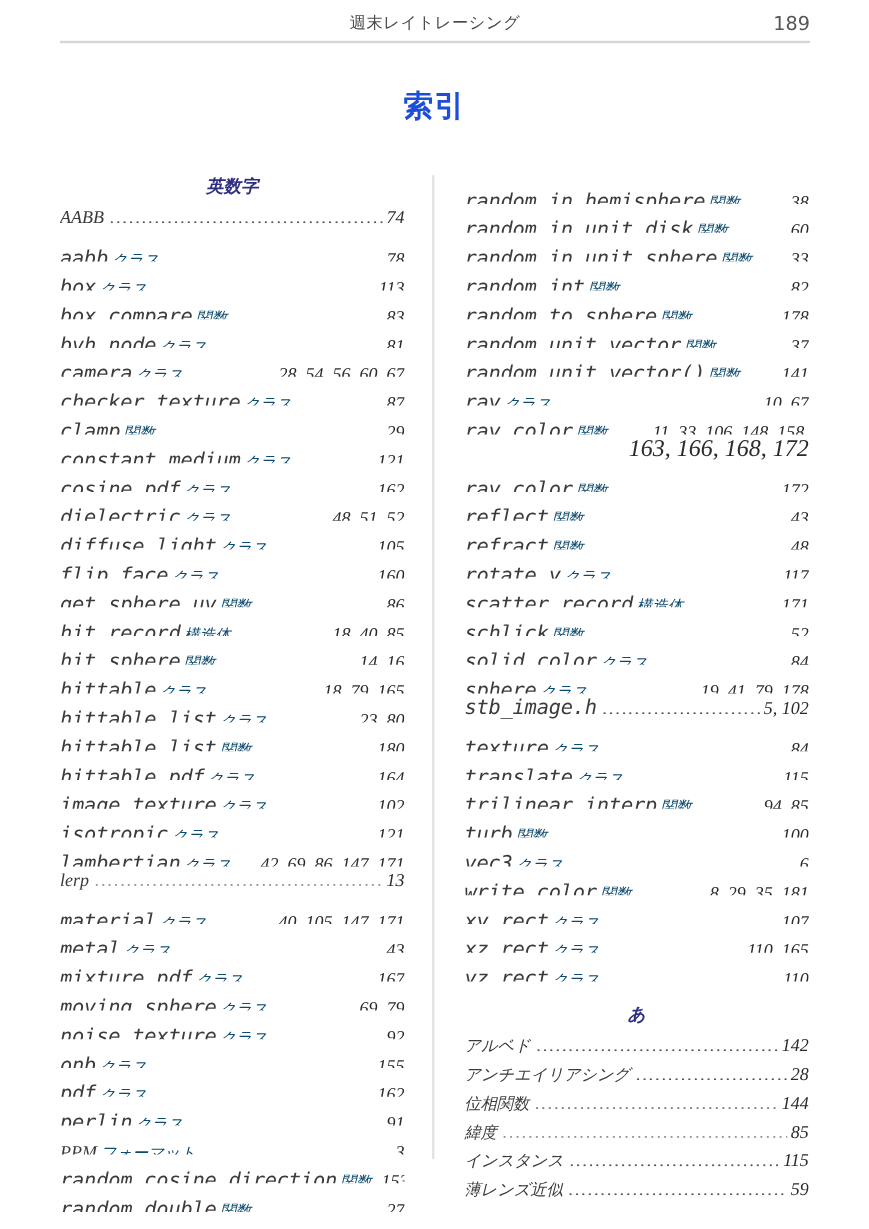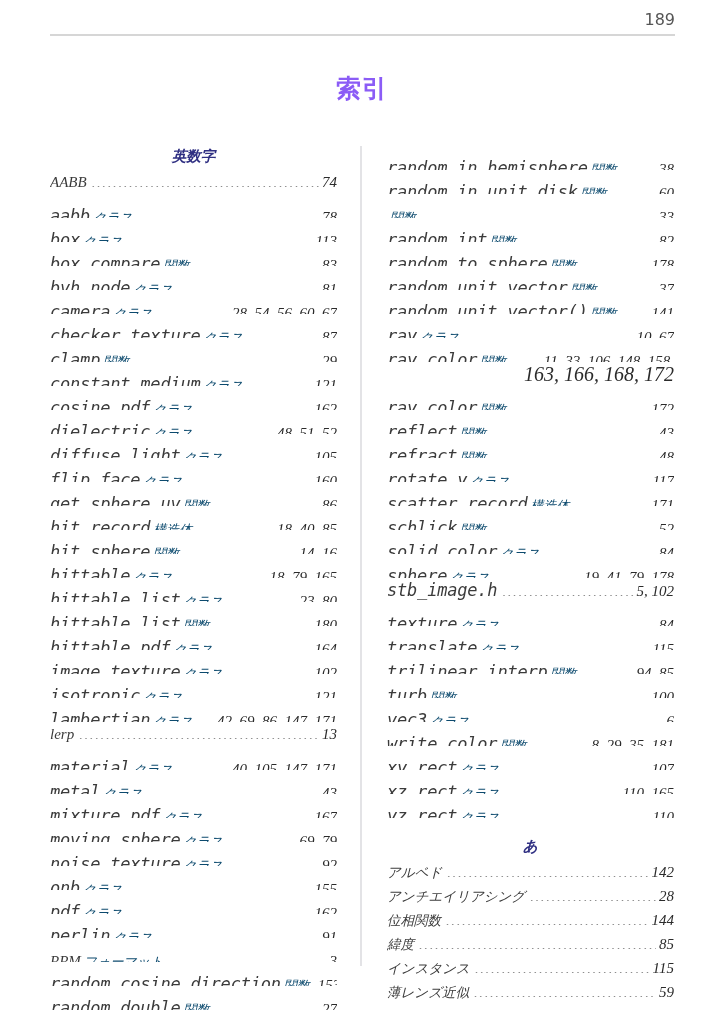--- a/index.html
+++ b/index.html
@@ -56,21 +56,21 @@
   
   .page-title {
     position: absolute;
     left: 0;
     top: 72px;
     width: 724px;
     text-align: center;
     font-family: "DejaVu Sans", sans-serif;
     font-weight: bold;
     font-size: 25px;
-    color: #8b5cf6;
+    color: #1d4ed8;
     letter-spacing: 1px;
   }
 
   
   .columns {
     position: absolute;
     left: 0;
     top: 146px;
     width: 724px;
     height: 830px;
@@ -172,20 +172,21 @@
     font-family: "Liberation Serif", serif;
     font-size: 20px;
     color: #2b2b2b;
     white-space: nowrap;
   }
 </style>
 </head>
 <body>
 
 <div class="page-head">
+  <div class="head-title">週末レイトレーシング</div>
   <div class="head-folio">189</div>
 </div>
 <div class="head-rule"></div>
 
 <div class="page-title">索引</div>
 
 <div class="columns">
   <div class="col-divider"></div>
 
   <div class="col col-left">
@@ -410,20 +411,21 @@
           <span class="leader"></span>
           <span class="entry-pages">38</span>
         </div>
         <div class="entry">
           <span class="entry-term mono">random_in_unit_disk</span>
           <span class="entry-kind">関数</span>
           <span class="leader"></span>
           <span class="entry-pages">60</span>
         </div>
         <div class="entry">
+          <span class="entry-term mono">random_in_unit_sphere</span>
           <span class="entry-kind">関数</span>
           <span class="leader"></span>
           <span class="entry-pages">33</span>
         </div>
         <div class="entry">
           <span class="entry-term mono">random_int</span>
           <span class="entry-kind">関数</span>
           <span class="leader"></span>
           <span class="entry-pages">82</span>
         </div>

